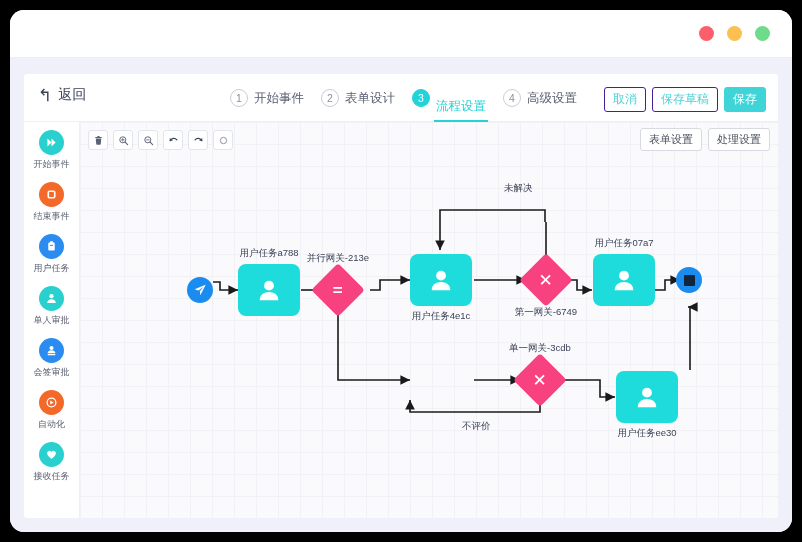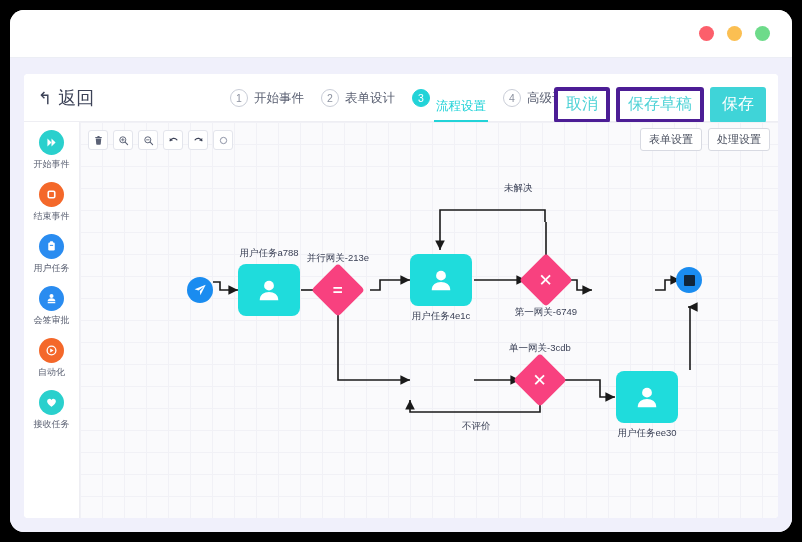--- a/index.html
+++ b/index.html
@@ -50,21 +50,21 @@
     width: 754px; height: 48px;
     border-bottom: 1px solid #eeeef3;
     background: #fff;
   }
   .back {
     position: absolute; left: 14px; top: 12px;
     display: flex; align-items: center; gap: 6px;
     cursor: pointer;
   }
   .back-arrow { font-size: 17px; color: #3c4257; line-height: 1; }
-  .back-label { font-size: 18px; color: #3c4257; }
+  .back-label { font-size: 14px; color: #3c4257; }
 
   .steps {
     position: absolute; left: 206px; top: 0;
     height: 48px;
     display: flex; align-items: center; gap: 17px;
   }
   .step { display: flex; align-items: center; gap: 6px; position: relative; height: 48px; cursor: pointer; }
   .step-num {
     width: 18px; height: 18px; border-radius: 50%;
     border: 1px solid #c9cdd7;
@@ -74,23 +74,23 @@
   .step-label { font-size: 12.5px; color: #5a6072; }
   .step.active .step-num { background: #22d3d8; border-color: #22d3d8; color: #fff; }
   .step.active .step-label { color: #22d3d8; margin-top: 16px; }
   .step.active::after {
     content: ""; position: absolute; left: 22px; right: -2px; bottom: 0;
     height: 2px; background: #22d3d8;
   }
 
   .head-actions { position: absolute; right: 12px; top: 13px; display: flex; gap: 6px; }
   .btn {
-    font-size: 16px; padding: 3px 8px; border-radius: 3px;
-    border: 4px solid #4c1d95; color: #4ed2d6; background: #fff;
-    cursor: pointer; line-height: 1.4; font-family: Liberation Mono, monospace;
+    font-size: 12px; padding: 3px 8px; border-radius: 3px;
+    border: 1px solid #4c1d95; color: #4ed2d6; background: #fff;
+    cursor: pointer; line-height: 1.4;
   }
   .btn.primary { background: #3fd4d8; border-color: #3fd4d8; color: #fff; }
 
   
   .sidebar {
     position: absolute; left: 0; top: 48px;
     width: 56px; height: 396px;
     background: #fff;
     border-right: 1px solid #eeeef3;
     padding-top: 8px;
@@ -238,20 +238,29 @@
         </div>
         <div class="side-item">
           <span class="side-icon" style="background:#2a8cf0">
             <svg width="13" height="13" viewBox="0 0 16 16">
                 <rect x="4" y="3" width="8" height="10" rx="1.5" fill="#fff"></rect>
                 <rect x="6" y="1.5" width="4" height="2.6" rx="1" fill="#fff"></rect>
                 <rect x="6" y="6" width="4" height="1.2" fill="#2a8cf0"></rect>
               </svg>
           </span>
           <span class="side-label">用户任务</span>
+        </div>
+        <div class="side-item">
+          <span class="side-icon" style="background:#2ad0cd">
+            <svg width="13" height="13" viewBox="0 0 16 16">
+                <circle cx="8" cy="5.2" r="2.6" fill="#fff"></circle>
+                <path d="M2.8 13.6c0-3 2.3-4.6 5.2-4.6s5.2 1.6 5.2 4.6z" fill="#fff"></path>
+              </svg>
+          </span>
+          <span class="side-label">单人审批</span>
         </div>
         <div class="side-item">
           <span class="side-icon" style="background:#2a8cf0">
             <svg width="13" height="13" viewBox="0 0 16 16">
                 <circle cx="8" cy="5" r="2.5" fill="#fff"></circle>
                 <path d="M3.2 11.4c0-2.4 2.2-3.6 4.8-3.6s4.8 1.2 4.8 3.6z" fill="#fff"></path>
                 <rect x="3.2" y="12.3" width="9.6" height="1.6" rx="0.8" fill="#fff"></rect>
               </svg>
           </span>
           <span class="side-label">会签审批</span>
@@ -383,20 +392,29 @@
           <span class="node-label label-bottom">用户任务4e1c</span>
         </div>
 
         <div class="node" style="left:447px; top:139px;">
           <div class="gateway">
             <span class="gateway-inner">✕</span>
           </div>
           <span class="node-label label-bottom" style="margin-top:7px;">第一网关-6749</span>
         </div>
 
+        <div class="node" style="left:513px; top:132px;">
+          <div class="task">
+            <svg width="28" height="28" viewBox="0 0 32 32">
+                <circle cx="16" cy="11" r="5.6" fill="#fff"></circle>
+                <path d="M5.4 27.6c0-6 4.8-9.2 10.6-9.2s10.6 3.2 10.6 9.2z" fill="#fff"></path>
+              </svg>
+          </div>
+          <span class="node-label label-top">用户任务07a7</span>
+        </div>
 
         <div class="node" style="left:596px; top:145px;">
           <div class="circle-node">
             <span class="end-square"></span>
           </div>
         </div>
 
 
         <div class="node" style="left:441px; top:239px;">
           <div class="gateway">

